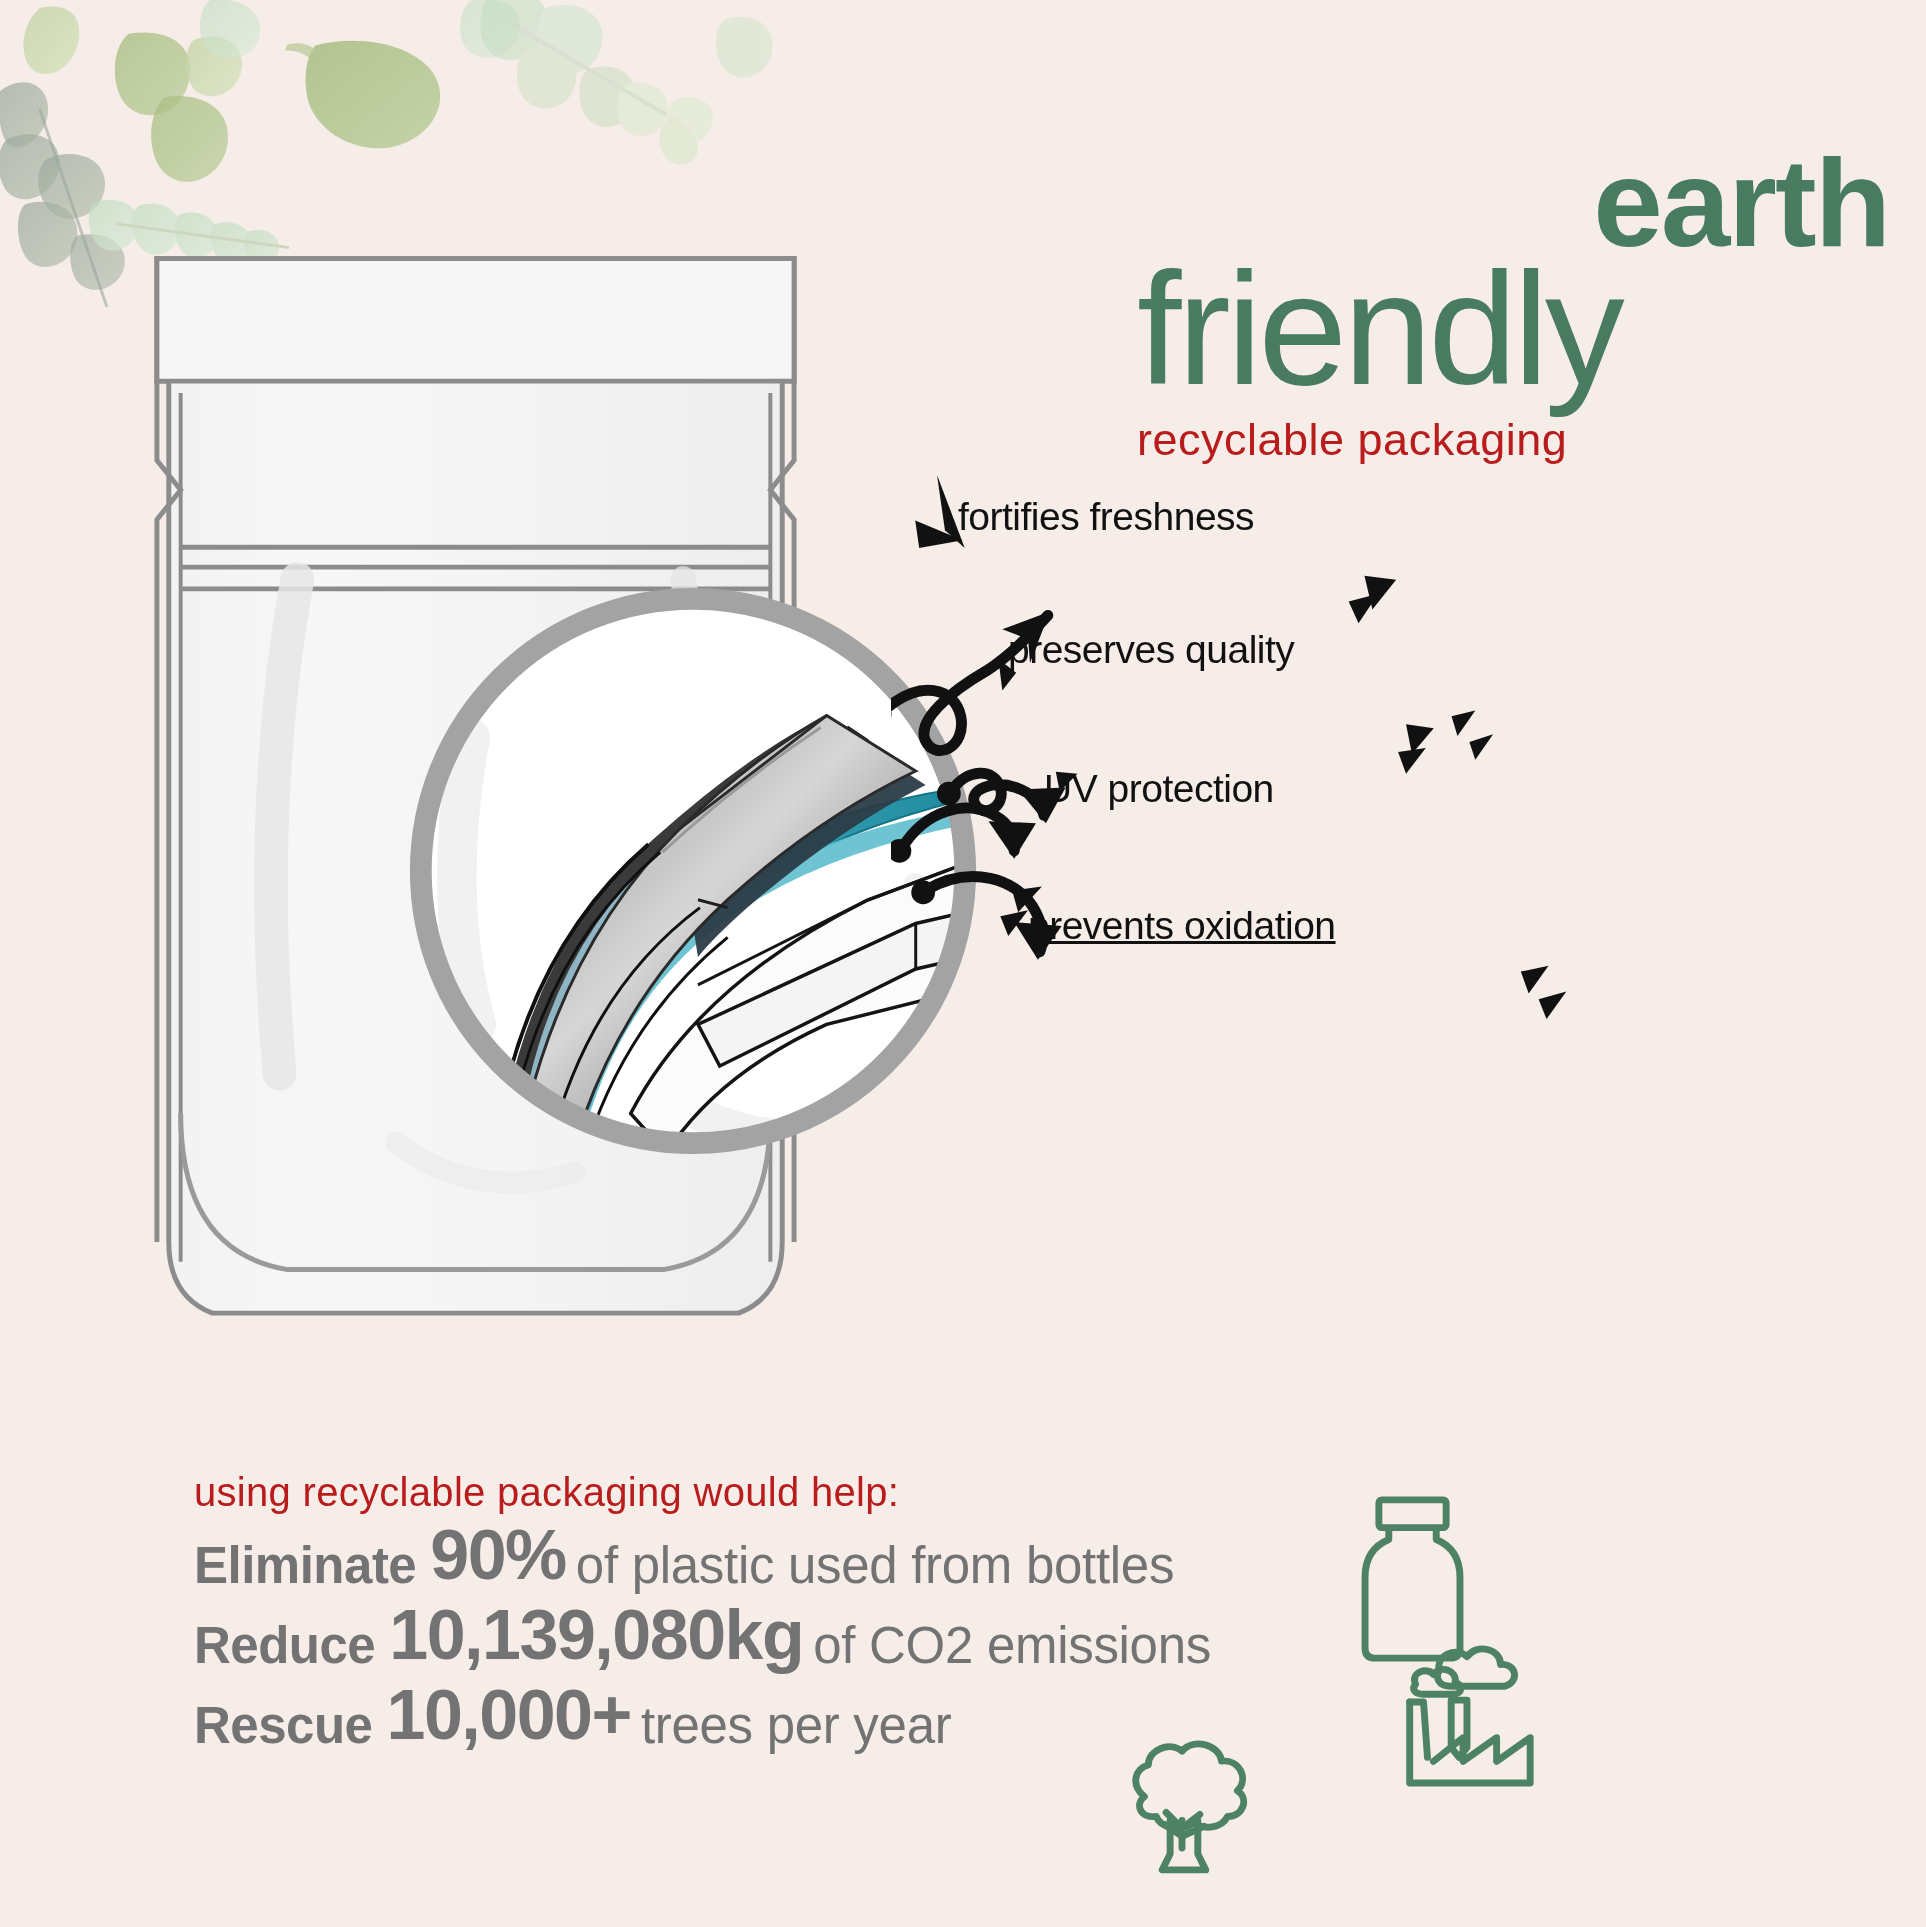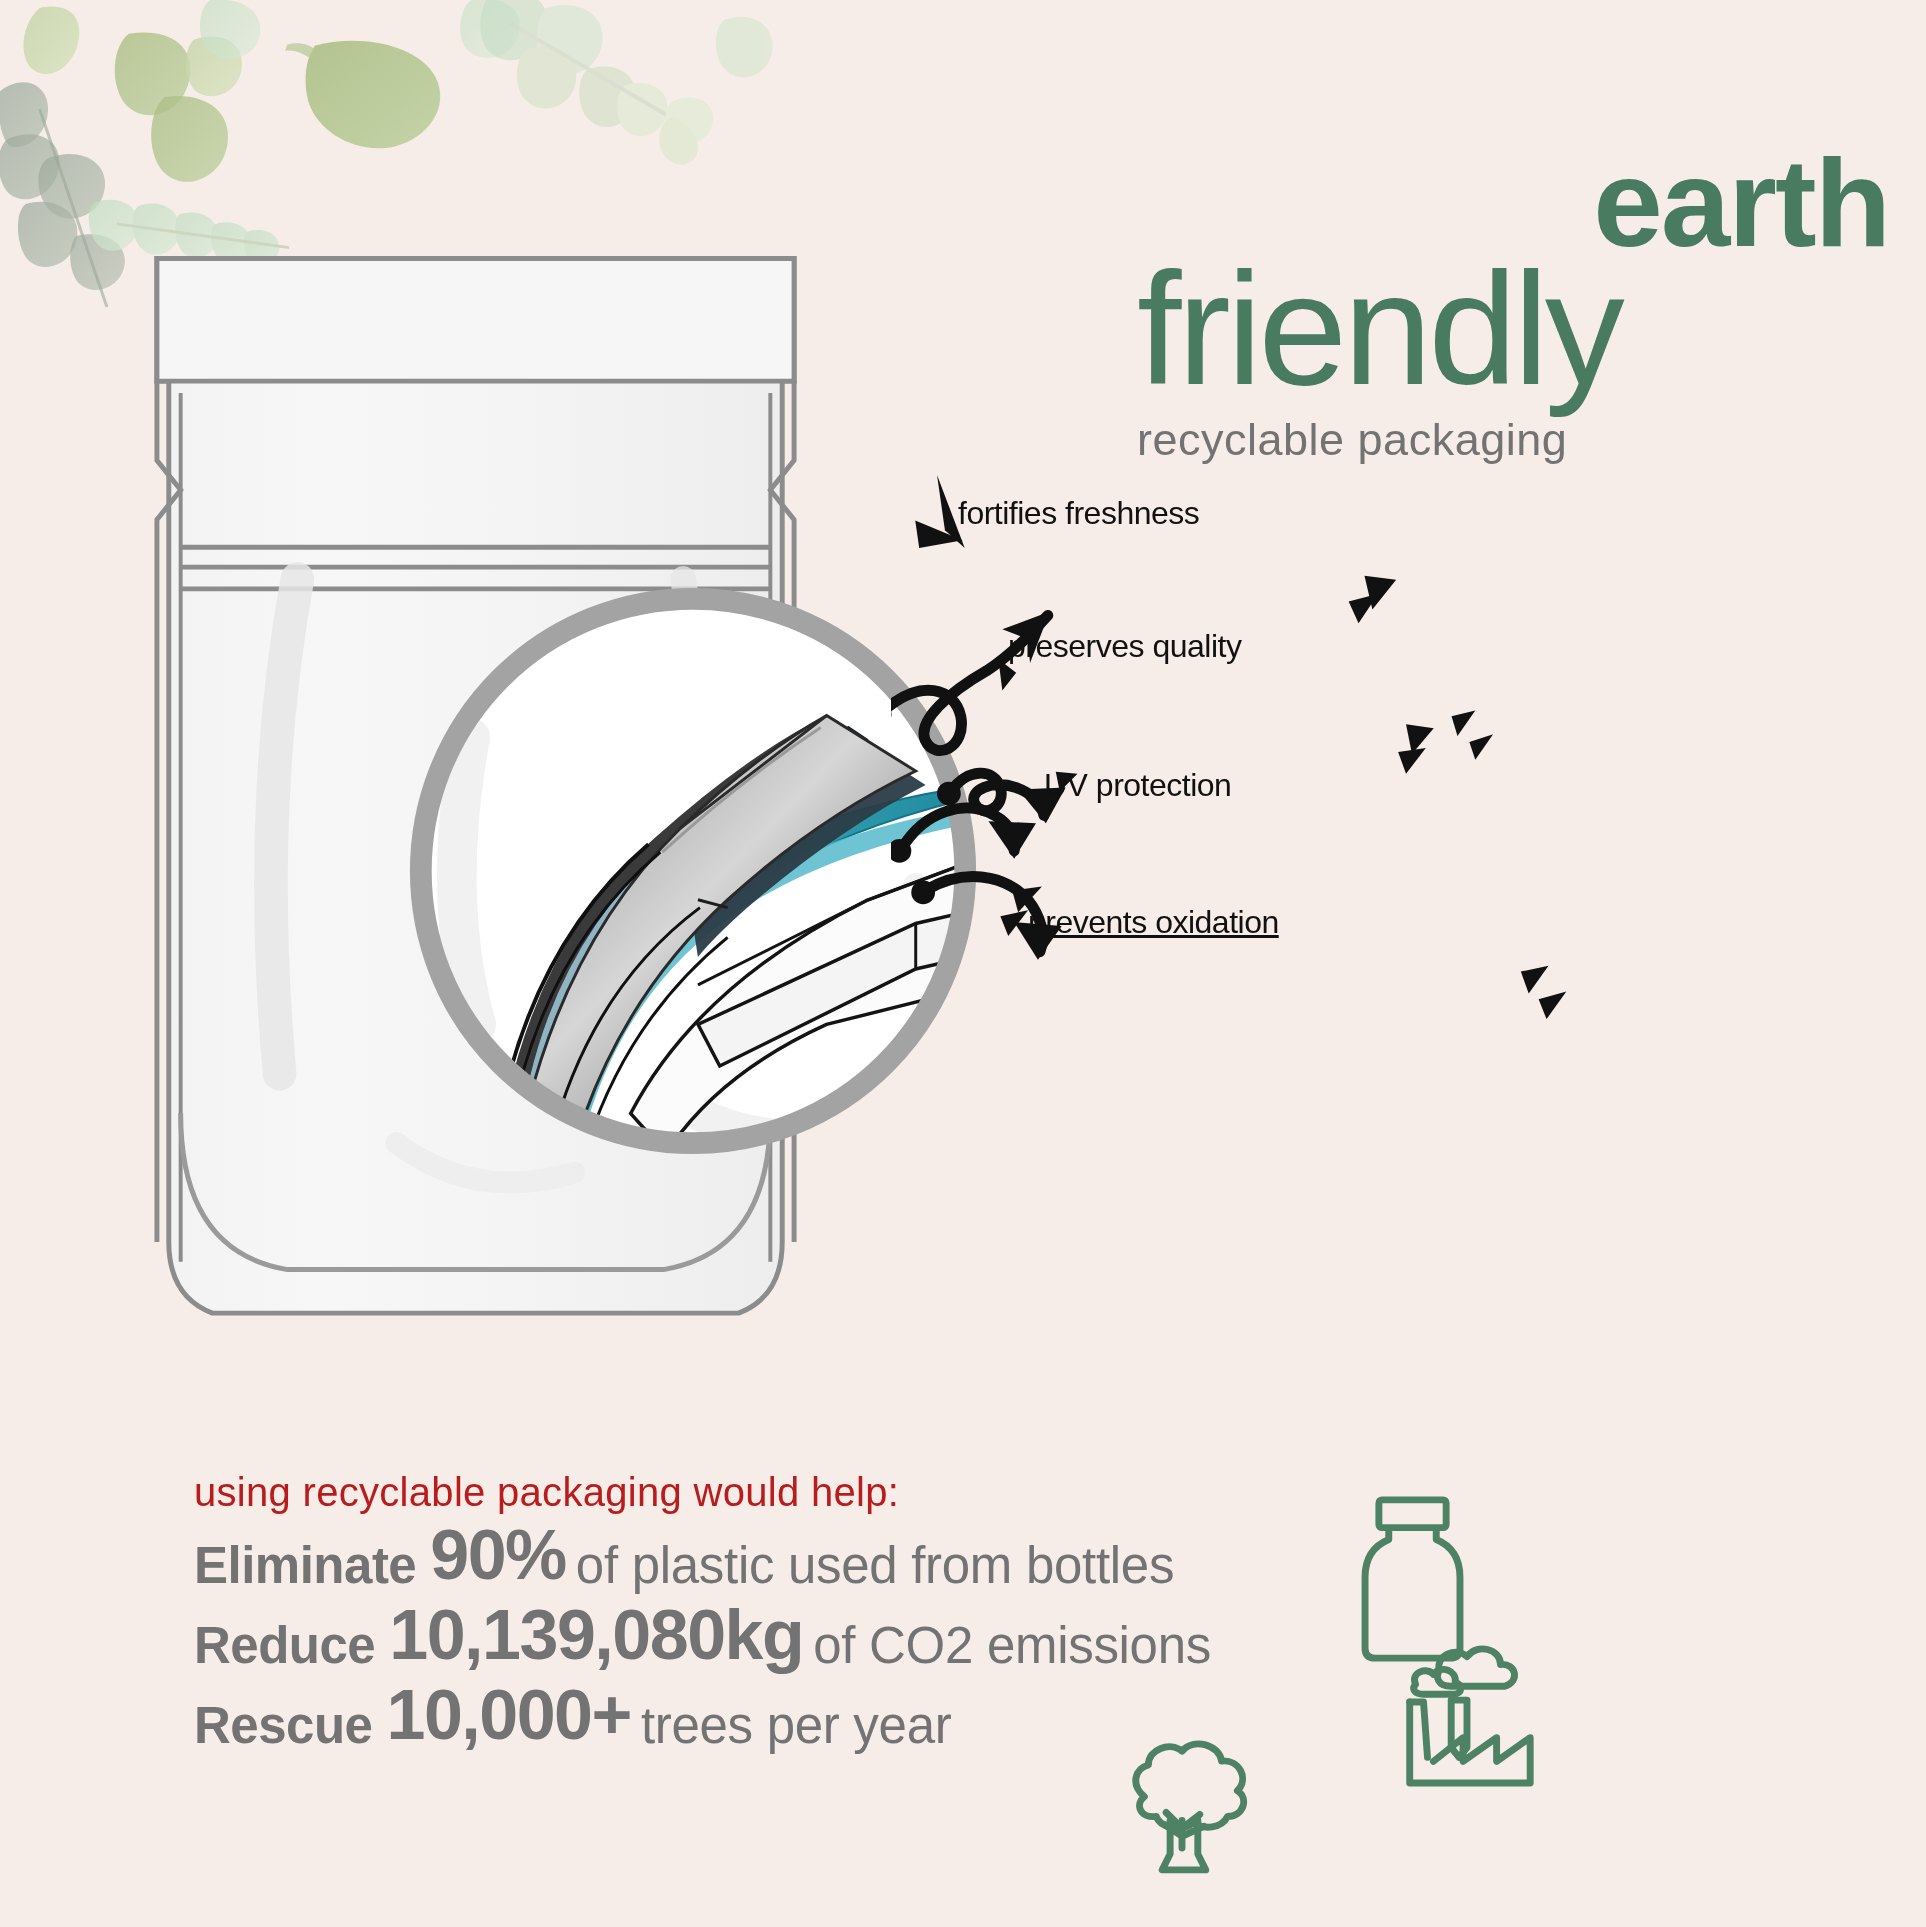--- a/index.html
+++ b/index.html
@@ -22,34 +22,34 @@
   .h-earth {
     font-size:125px; font-weight:700; line-height:0.92;
     color:#487B60; letter-spacing:-2px;text-align:right;
   }
   .h-friendly {
     font-size:160px; font-weight:400; line-height:0.94;
     color:#487B60; letter-spacing:-4px; margin-top:-6px;
     white-space:nowrap;
   }
   .h-sub {
-    font-size:45px; font-weight:400; color:#737373;
+    font-size:45px; font-weight:400; color:#b91c1c;
     letter-spacing:0.5px; margin-top:10px;
   }
 
   
   .bag { position:absolute; left:149px; top:252px; width:653px; height:1119px; }
 
   
   .magnifier { position:absolute; left:401px; top:559px; width:584px; height:624px; }
 
   
   .callouts { position:absolute; left:891px; top:465px; width:1036px; height:564px; }
   .callout-label {
-    position:absolute; font-size:32px; color:#111; white-space:nowrap;
+    position:absolute; font-size:39px; color:#111; white-space:nowrap;
     font-weight:400; letter-spacing:-0.5px;
   }
   #cl-0 { left:67px;  top:30px; }
   #cl-1 { left:117px; top:163px; }
   #cl-2 { left:153px; top:302px; }
   #cl-3 { left:137px; top:439px;text-decoration:underline; }
 
   
   .stats { position:absolute; left:194px; top:1470px; width:1188px; }
   .stats-intro {

